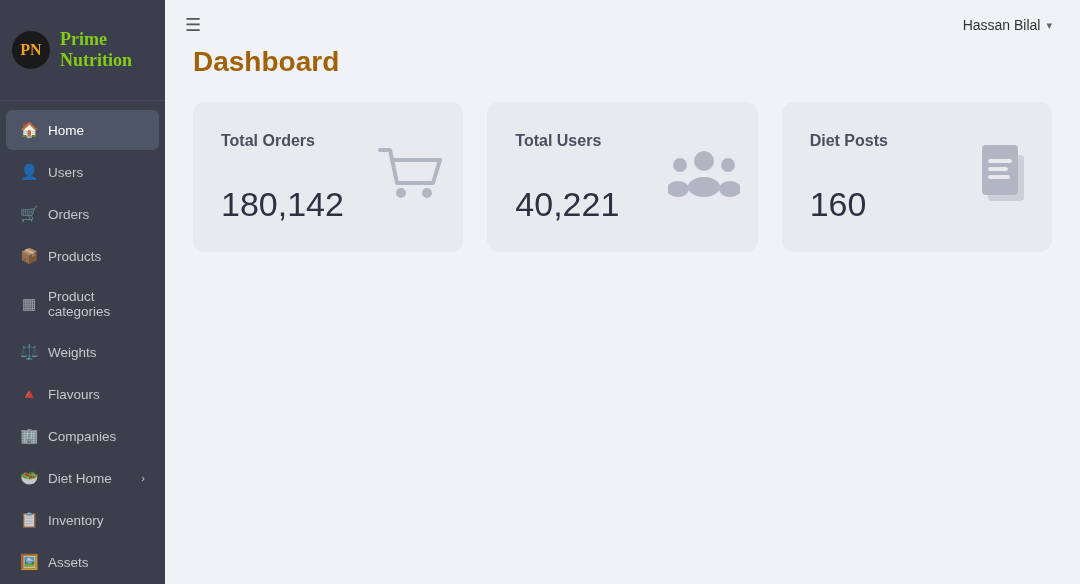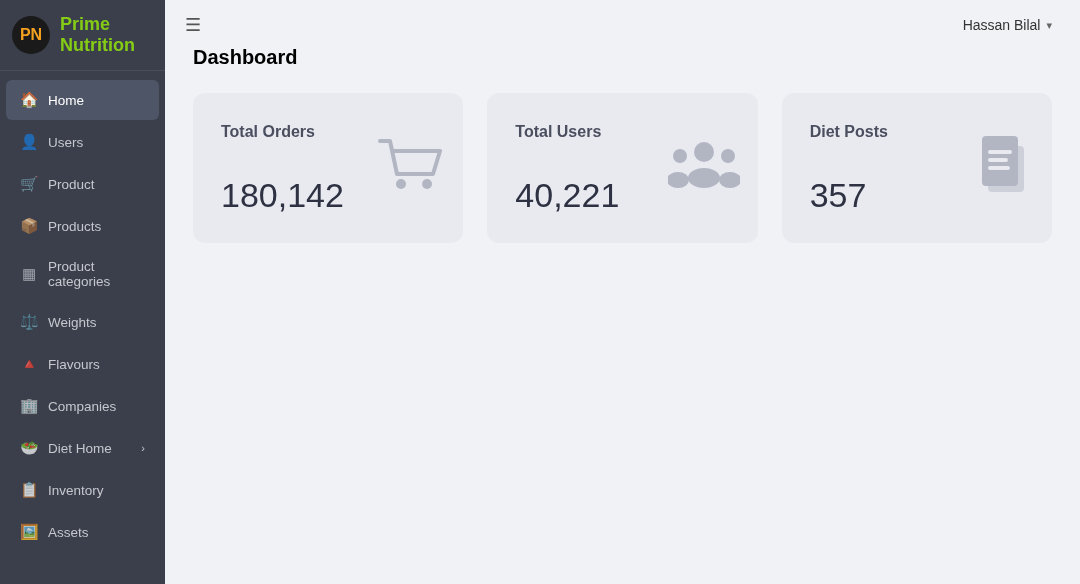--- a/index.html
+++ b/index.html
@@ -12,22 +12,23 @@
       background: #3a3f4b;
       color: #fff;
       display: flex;
       flex-direction: column;
       height: 100%;
     }
     #sidebar-header {
       display: flex;
       align-items: center;
       gap: 10px;
-      padding: 14px 12px;
+      padding: 29px 12px;
       border-bottom: 1px solid rgba(255,255,255,0.08);
+      font-family: Liberation Serif, serif;
     }
     #logo-circle {
       width: 38px;
       height: 38px;
       border-radius: 50%;
       background: #1a1a1a;
       display: flex;
       align-items: center;
       justify-content: center;
       font-weight: bold;
@@ -96,23 +97,23 @@
       justify-content: flex-end;
     }
     #user-chevron { font-size: 11px; color: #666; }
 
     #content {
       flex: 1;
       padding: 0 28px 28px 28px;
       overflow-y: auto;
     }
     #page-title {
-      font-size: 20px;
+      font-size: 28px;
       font-weight: 600;
-      color: #000000;
+      color: #a16207;
       margin-bottom: 24px;
     }
 
     
     #cards-row {
       display: flex;
       gap: 24px;
     }
     .stat-card {
       background: #e8eaf0;
@@ -159,21 +160,21 @@
   <div class="nav-item active">
         <span class="nav-icon">🏠</span>
         <span>Home</span>
       </div>
       <div class="nav-item">
         <span class="nav-icon">👤</span>
         <span>Users</span>
       </div>
       <div class="nav-item">
         <span class="nav-icon">🛒</span>
-        <span>Product</span>
+        <span>Orders</span>
       </div>
       <div class="nav-item">
         <span class="nav-icon">📦</span>
         <span>Products</span>
       </div>
       <div class="nav-item">
         <span class="nav-icon">▦</span>
         <span>Product categories</span>
       </div>
       <div class="nav-item">
@@ -231,21 +232,21 @@
       <circle cx="36" cy="16" r="10" fill="#3a3f5c"></circle>
       <ellipse cx="36" cy="42" rx="16" ry="10" fill="#3a3f5c"></ellipse>
       <circle cx="12" cy="20" r="7" fill="#3a3f5c"></circle>
       <ellipse cx="10" cy="44" rx="11" ry="8" fill="#3a3f5c"></ellipse>
       <circle cx="60" cy="20" r="7" fill="#3a3f5c"></circle>
       <ellipse cx="62" cy="44" rx="11" ry="8" fill="#3a3f5c"></ellipse>
     </svg></div>
         </div>
         <div class="stat-card">
           <div class="card-label">Diet Posts</div>
-          <div class="card-value">357</div>
+          <div class="card-value">160</div>
           <div class="icon-svg"><svg width="60" height="68" viewBox="0 0 60 68" fill="none" xmlns="http://www.w3.org/2000/svg">
       <rect x="8" y="4" width="36" height="46" rx="4" fill="#3a3f5c"></rect>
       <rect x="14" y="12" width="24" height="4" rx="2" fill="#e8eaf0"></rect>
       <rect x="14" y="20" width="20" height="4" rx="2" fill="#e8eaf0"></rect>
       <rect x="14" y="28" width="22" height="4" rx="2" fill="#e8eaf0"></rect>
       <rect x="14" y="14" width="36" height="46" rx="4" fill="#3a3f5c" opacity="0.5"></rect>
       <rect x="8" y="8" width="36" height="46" rx="4" fill="#3a3f5c"></rect>
       <rect x="14" y="18" width="24" height="4" rx="2" fill="#e8eaf0"></rect>
       <rect x="14" y="26" width="20" height="4" rx="2" fill="#e8eaf0"></rect>
       <rect x="14" y="34" width="22" height="4" rx="2" fill="#e8eaf0"></rect>

